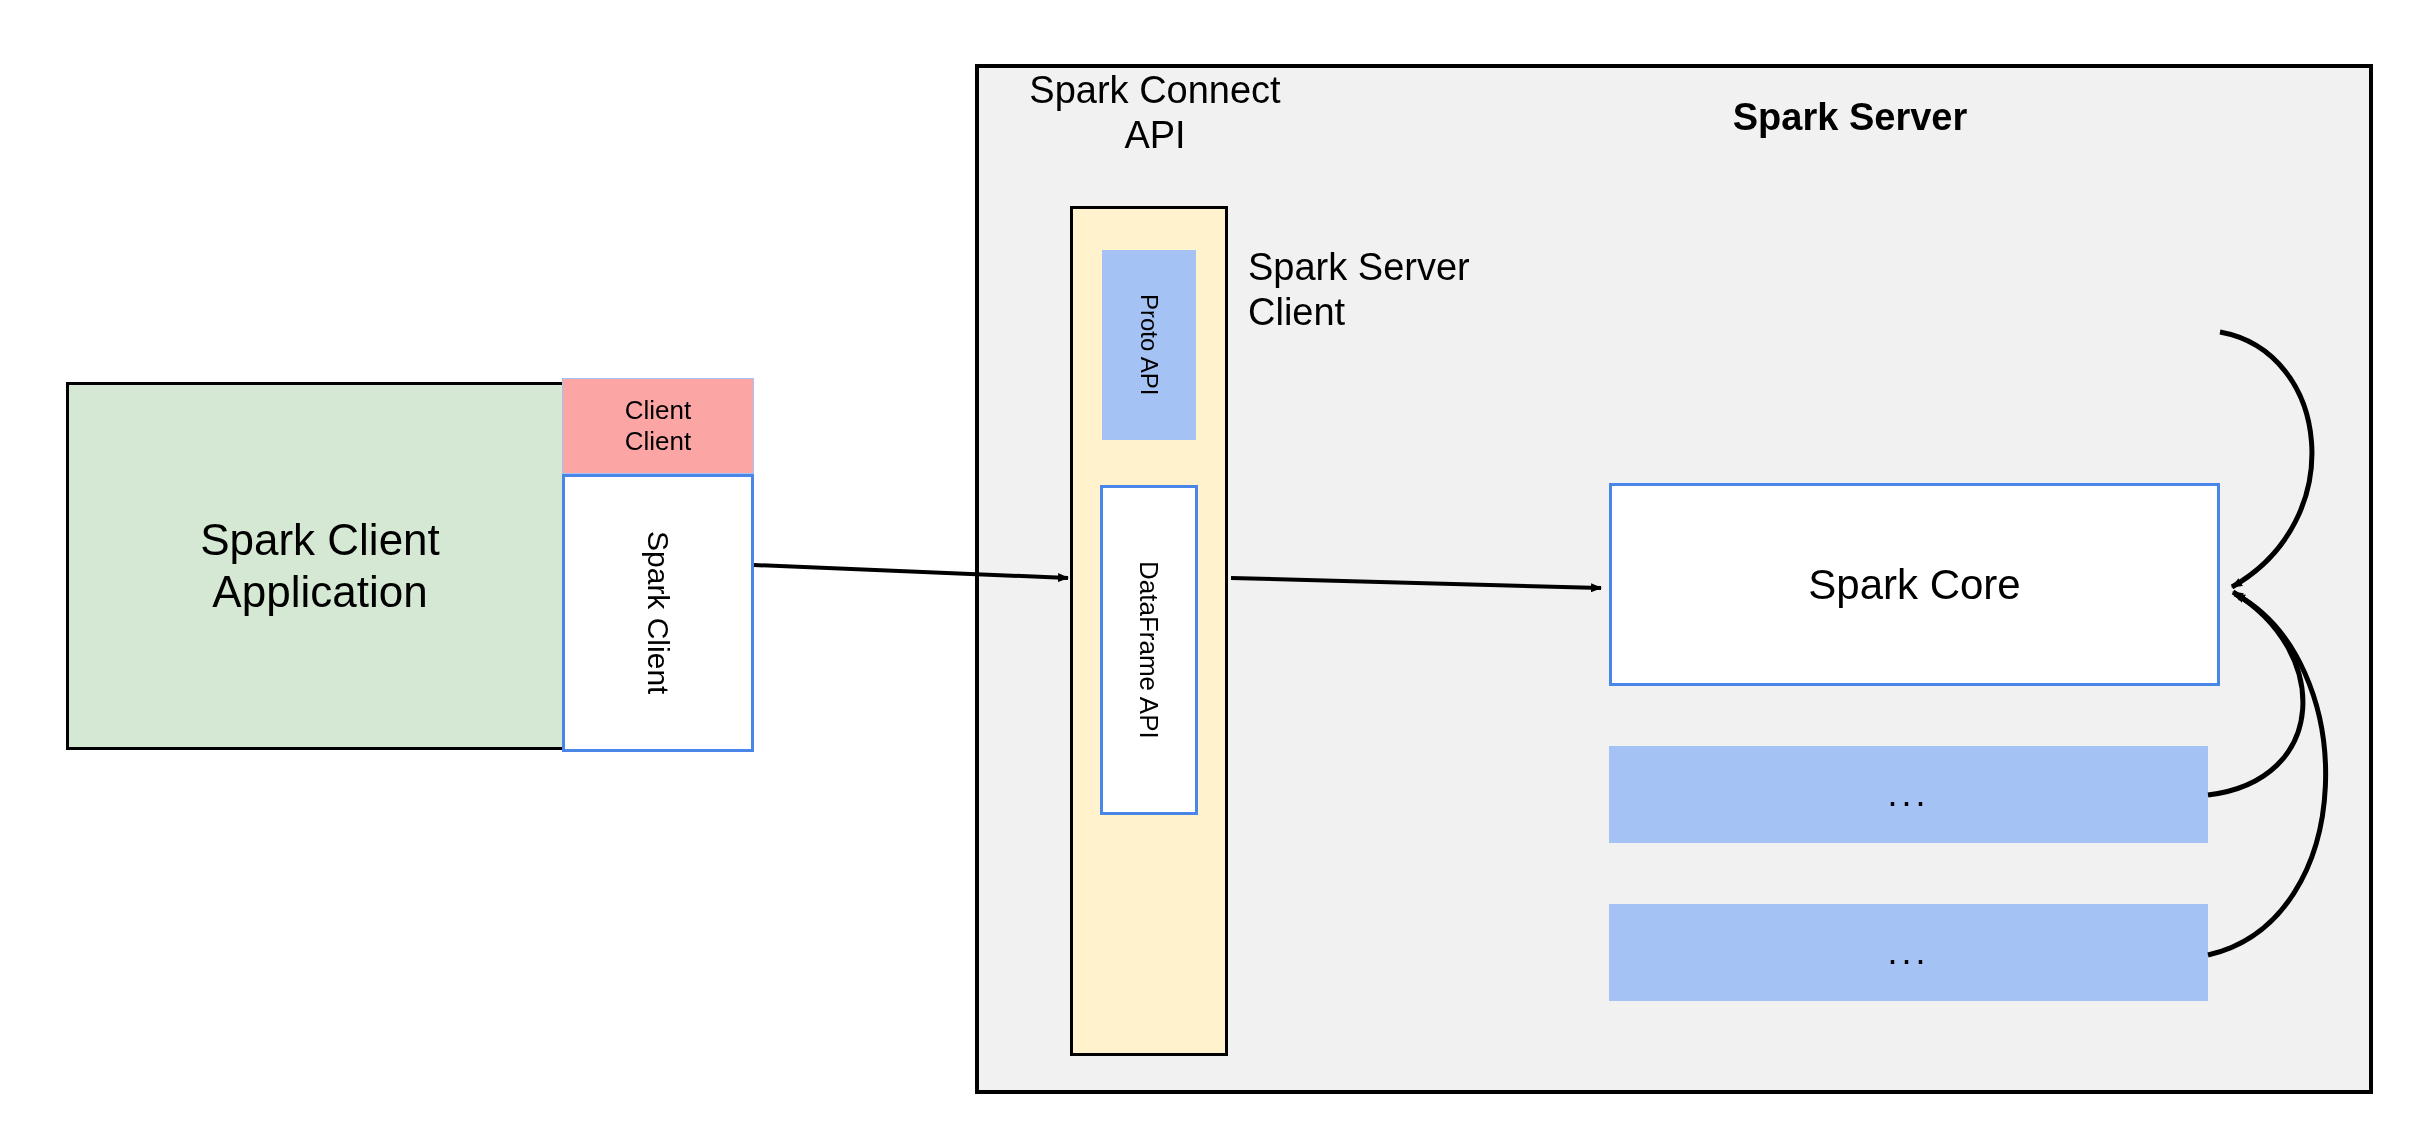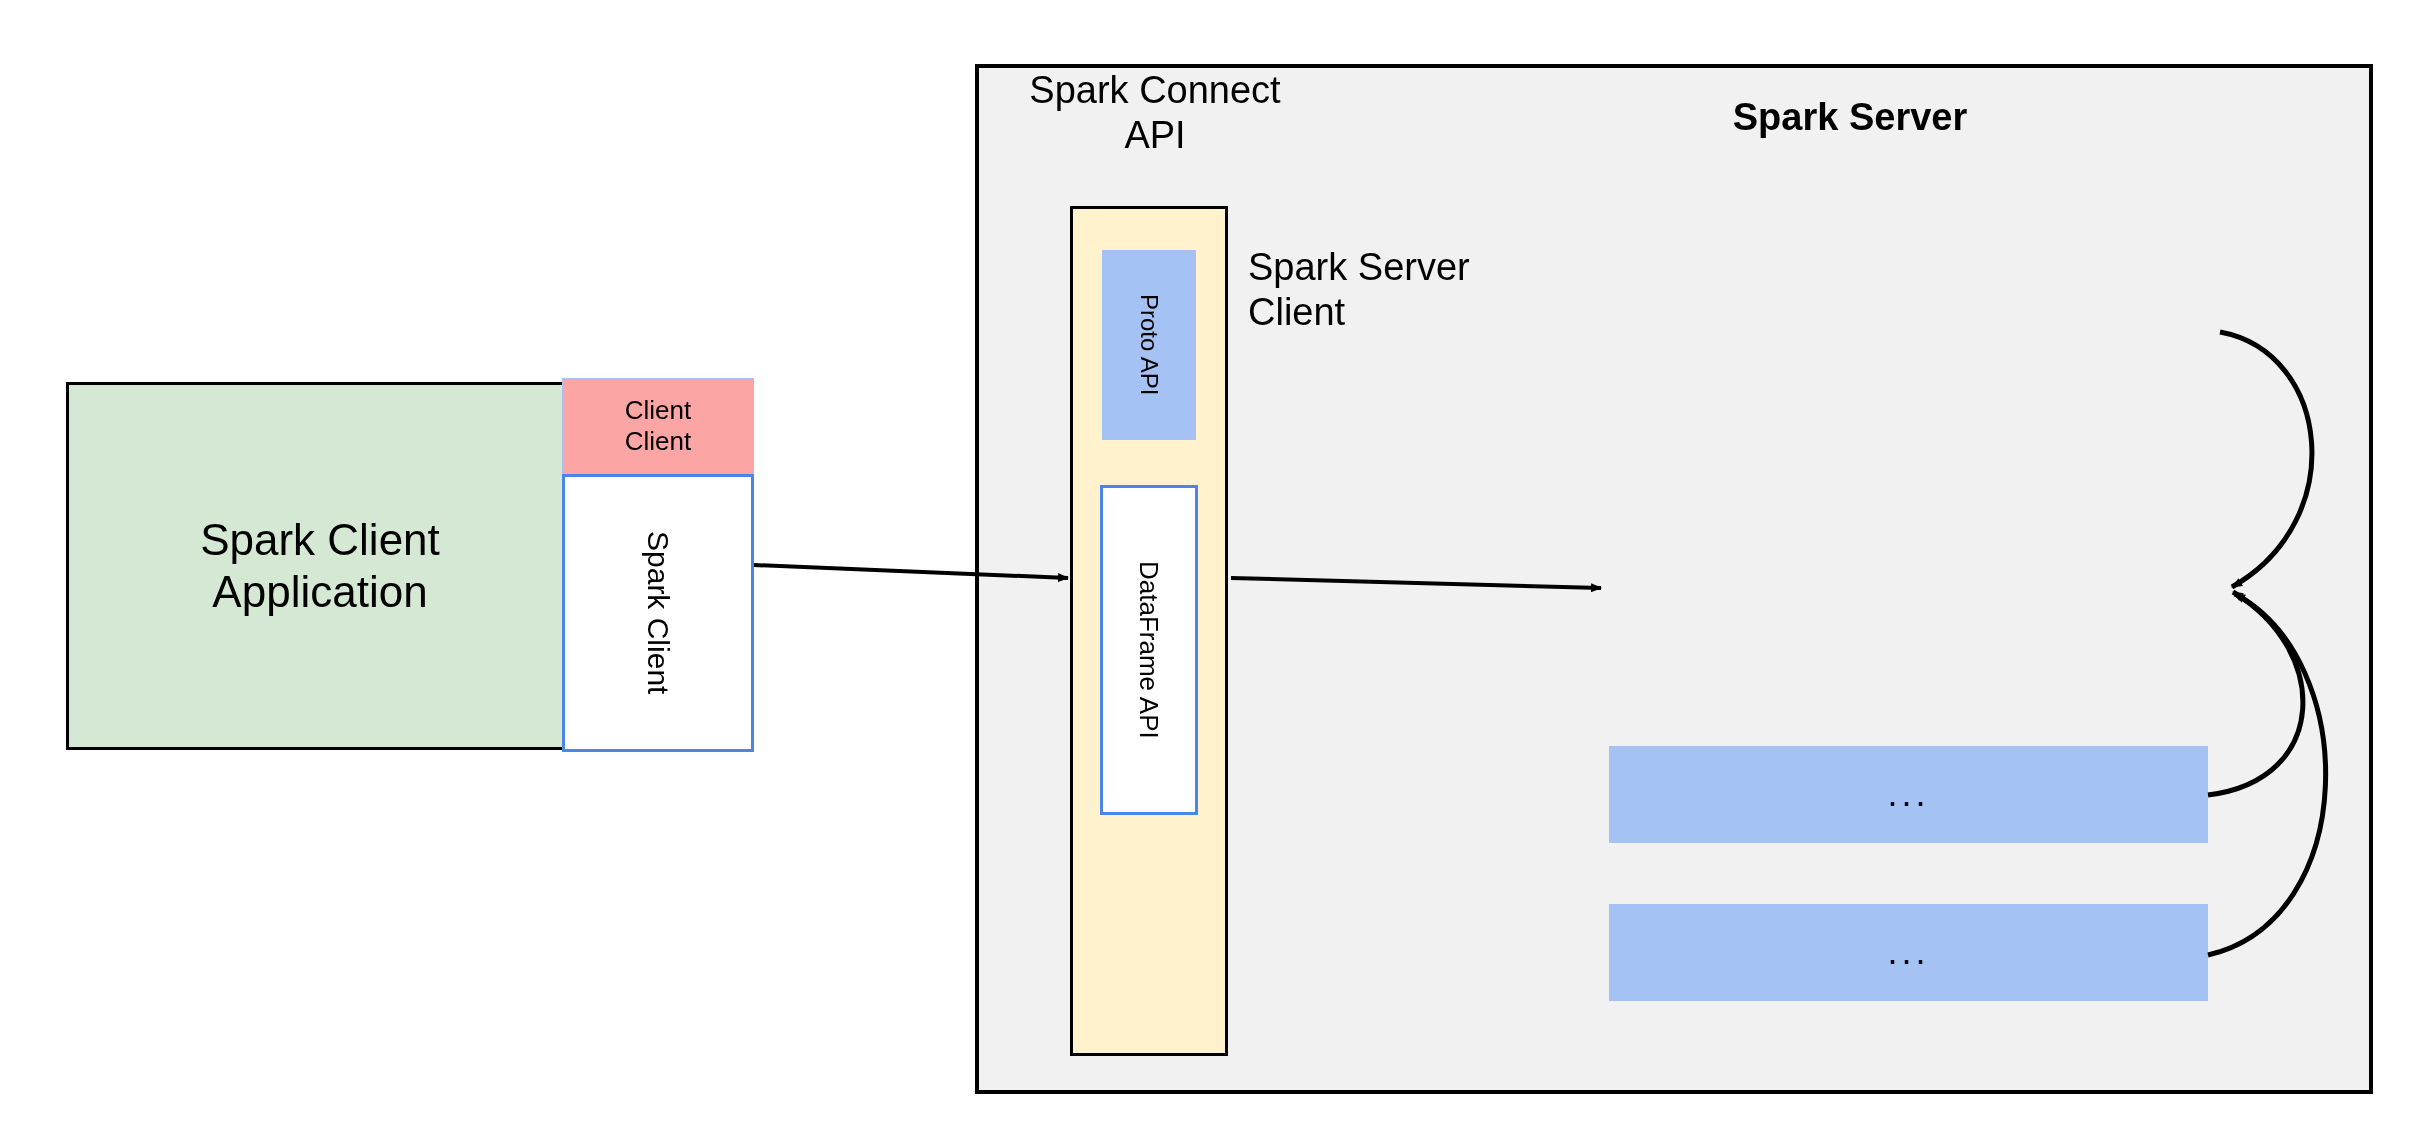--- a/index.html
+++ b/index.html
@@ -205,20 +205,23 @@
 
   <div class="box" id="proto-api">
     <span class="vert-text">Proto API</span>
   </div>
 
   <div class="box" id="dataframe-api">
     <span class="vert-text">DataFrame API</span>
   </div>
 
 
+  <div class="box" id="spark-core">
+    <span class="label">Spark Core</span>
+  </div>
 
   <div class="box" id="dots-1">
     <span class="label">...</span>
   </div>
 
   <div class="box" id="dots-2">
     <span class="label">...</span>
   </div>
 
   <svg id="connectors" viewBox="0 0 2435 1135" width="2435" height="1135">

